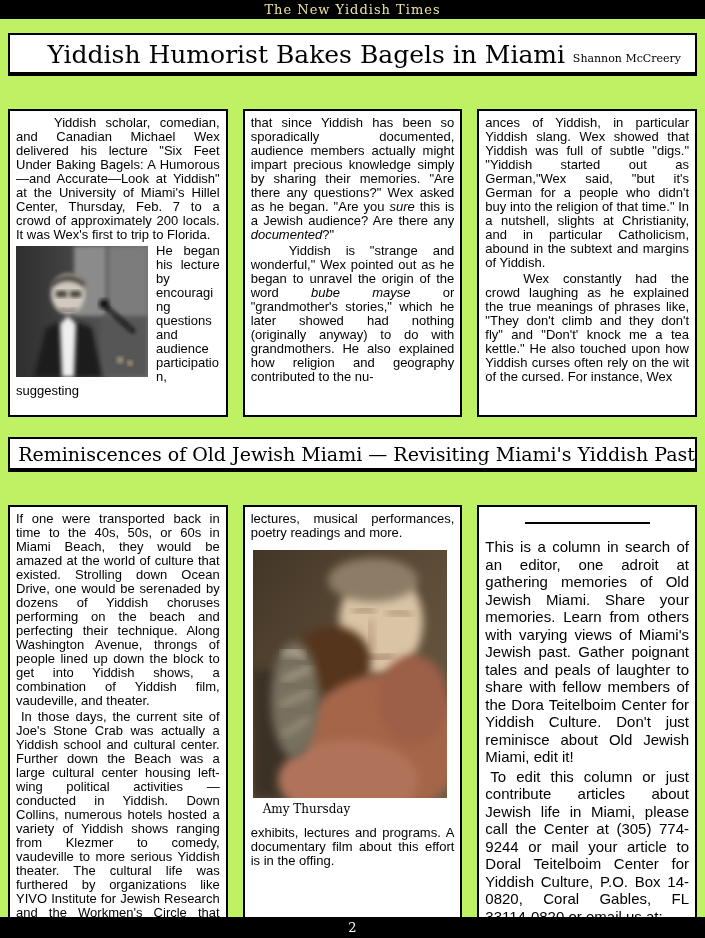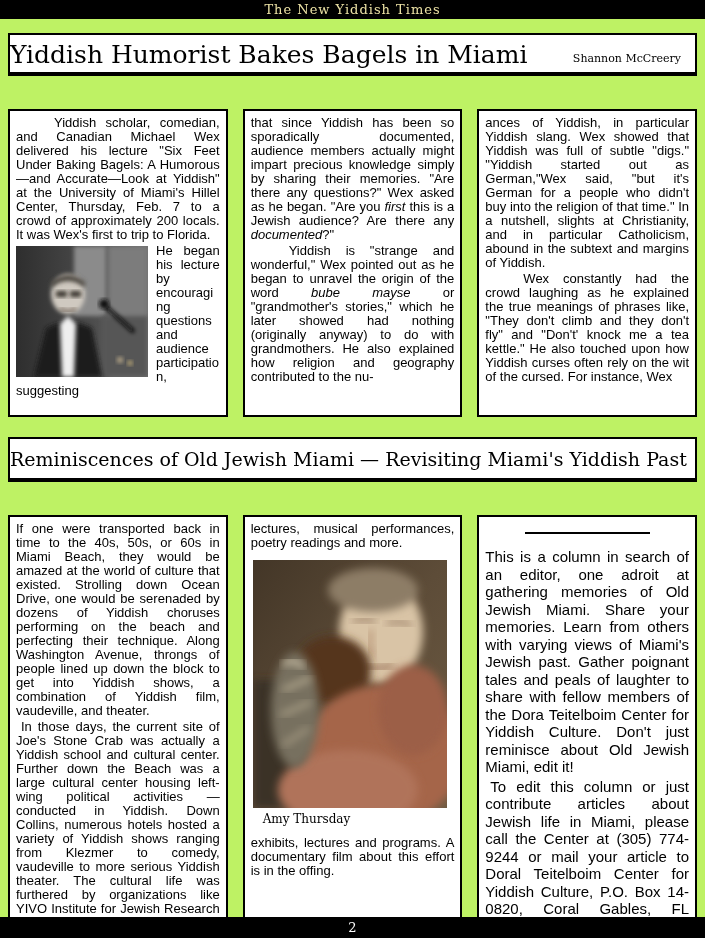--- a/index.html
+++ b/index.html
@@ -22,24 +22,24 @@
   .footer span{font-family:"DejaVu Serif",serif;font-size:13px;color:#fff;}
 
   
   .content{padding:14px 8px 0 8px;}
 
   .titlebox{
     position:relative;background:#fff;border:2px solid #000;border-bottom-width:4px;
     margin-bottom:3px;box-sizing:border-box;
   }
   .titlebox.a1{height:43px;}
-  .titlebox.a2{height:45px;}
+  .titlebox.a2{height:35px;}
   .headline{
     font-family:"DejaVu Serif",serif;font-weight:normal;margin:0;
-    position:absolute;top:50%;transform:translateY(-50%);text-align:left;
+    position:absolute;top:50%;transform:translateY(-50%);text-align:right;
   }
   .a1 .headline{left:0;right:130px;font-size:25px;}
   .a2 .headline{left:0;right:0;font-size:19px;}
   .byline{
     position:absolute;right:14px;bottom:7px;
     font-family:"DejaVu Serif",serif;font-size:11px;
   }
 
   .cols{display:flex;gap:15px;margin-top:33px;}
   .cols.a1{height:308px;margin-bottom:20px;}
@@ -132,21 +132,21 @@
 
               <circle cx="88" cy="58" r="5" fill="#111" filter="url(#ph)"></circle>
               <line x1="90" y1="61" x2="118" y2="86" stroke="#0c0c0c" stroke-width="4" filter="url(#ph)"></line>
             </svg>
           </span>
           <span>He began his lecture by encouraging questions and audience participation, suggesting</span>
         </p>
       </div>
 
       <div class="col">
-        <p><span>that since Yiddish has been so sporadically documented, audience members actually might impart precious knowledge simply by sharing their memories. "Are there any questions?" Wex asked as he began. "Are you </span><i>first</i><span> this is a Jewish audience? Are there any </span><i>documented</i><span>?"</span></p>
+        <p><span>that since Yiddish has been so sporadically documented, audience members actually might impart precious knowledge simply by sharing their memories. "Are there any questions?" Wex asked as he began. "Are you </span><i>sure</i><span> this is a Jewish audience? Are there any </span><i>documented</i><span>?"</span></p>
         <p class="indent"><span>Yiddish is "strange and wonderful," Wex pointed out as he began to unravel the origin of the word </span><i>bube mayse</i><span> or "grandmother's stories," which he later showed had nothing (originally anyway) to do with grandmothers. He also explained how religion and geography contributed to the nu-</span></p>
       </div>
 
       <div class="col">
         <p>ances of Yiddish, in particular Yiddish slang. Wex showed that Yiddish was full of subtle "digs." "Yiddish started out as German,"Wex said, "but it's German for a people who didn't buy into the religion of that time." In a nutshell, slights at Christianity, and in particular Catholicism, abound in the subtext and margins of Yiddish.</p>
         <p class="indent">Wex constantly had the crowd laughing as he explained the true meanings of phrases like, "They don't climb and they don't fly" and "Don't' knock me a tea kettle." He also touched upon how Yiddish curses often rely on the wit of the cursed. For instance, Wex</p>
       </div>
 
     </div>
 

